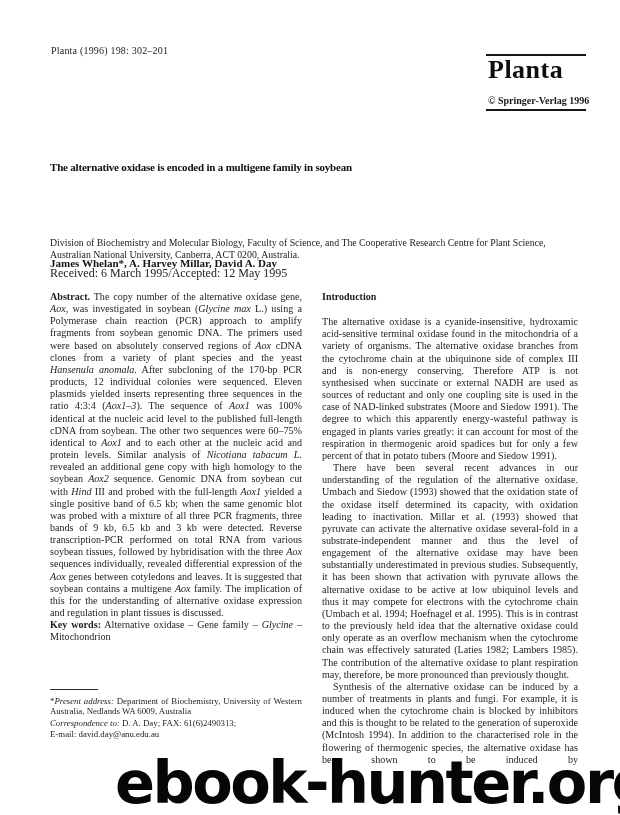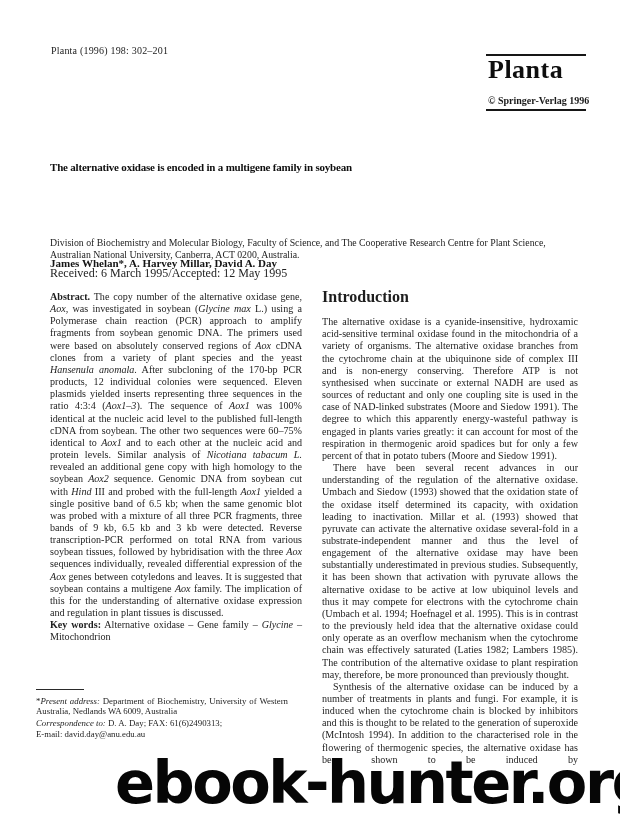--- a/index.html
+++ b/index.html
@@ -52,27 +52,27 @@
     position:absolute; left:50px; top:266px; width:400px;
     font-size:12px; color:#222;
   }
 
   
   .col { position:absolute; top:291px; font-size:10.1px; line-height:12.15px; text-align:justify; }
   .col-left  { left:50px;  width:252px; }
   .col-right { left:322px; width:256px; }
   .col p { margin:0; }
   .keywords { margin-top:9px; }
-  .intro-heading { font-weight:bold; font-size:16px; margin-bottom:13px; text-align:left; }
+  .intro-heading { font-weight:bold; font-size:10px; margin-bottom:13px; text-align:left; }
   .col-right p + p { text-indent:11px; }
   .justify-last { text-align-last:justify; }
 
   
   .footnotes {
-    position:absolute; left:36px; top:689px; width:252px;
+    position:absolute; left:50px; top:689px; width:252px;
     font-size:8.8px; line-height:10.4px; text-align:justify;
   }
   .fn-rule { width:48px; border-top:1px solid #2a2a2a; margin-bottom:6px; }
   .footnotes p { margin:0 0 1.5px 0; }
   .footnotes .no-gap { margin-bottom:0; }
 
   
   .watermark {
     position:absolute; left:115px; top:753px; z-index:10;
     font-family:"DejaVu Sans", sans-serif;

